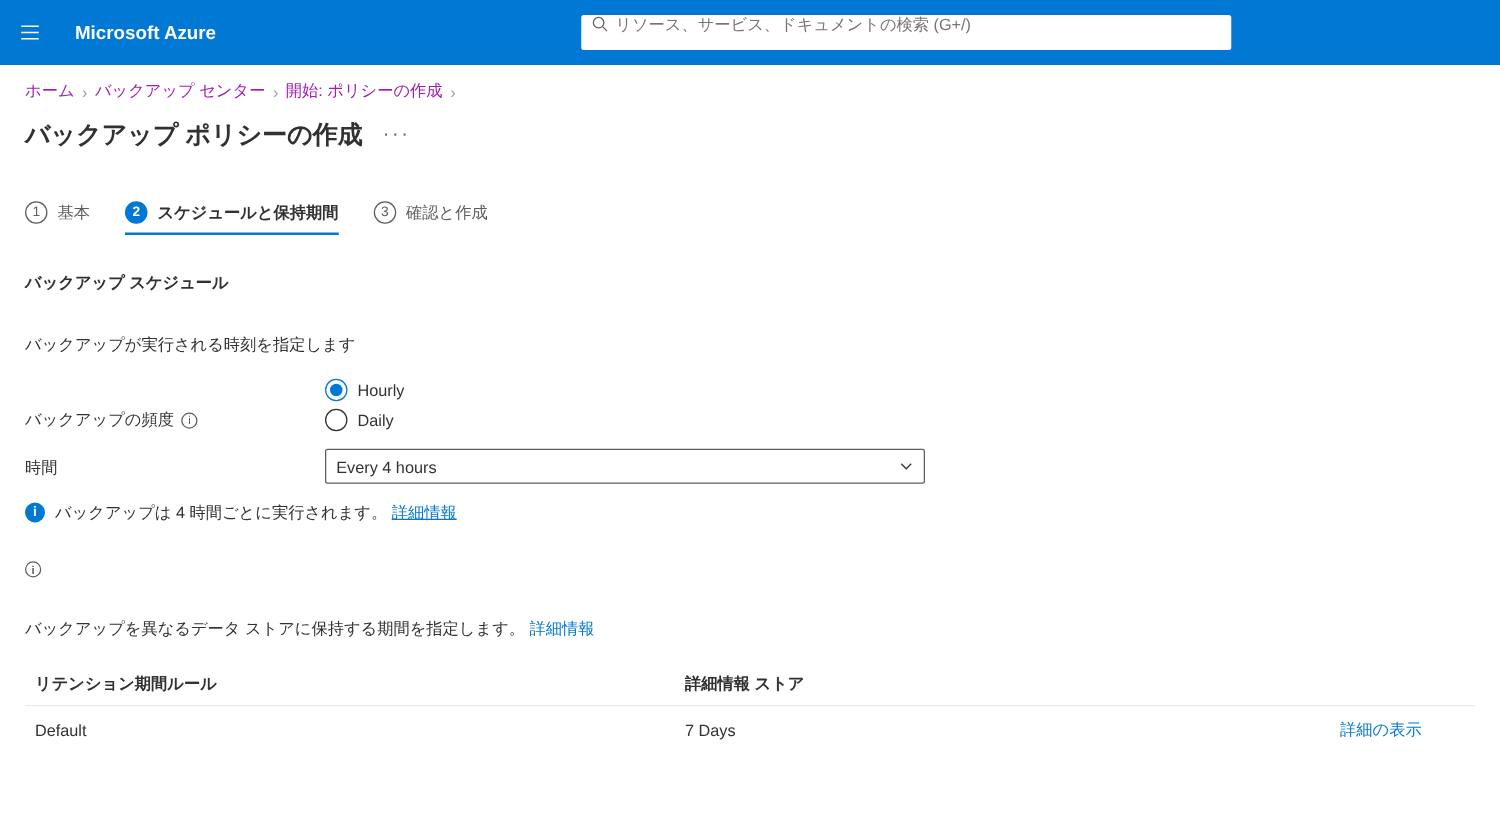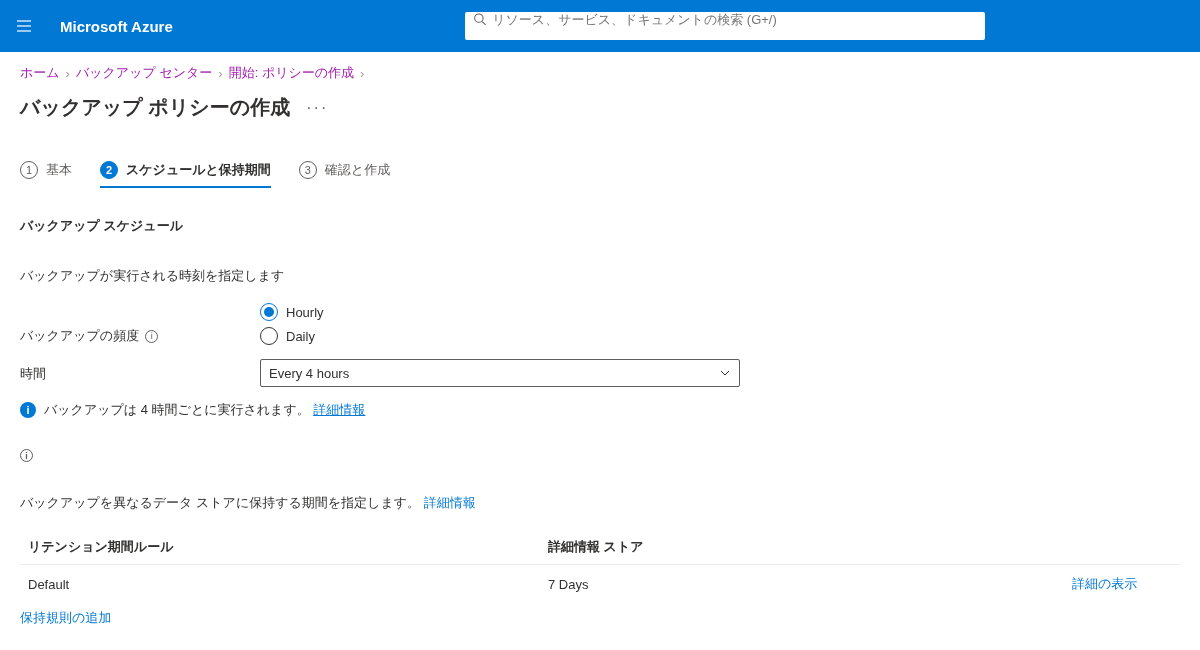--- a/index.html
+++ b/index.html
@@ -165,17 +165,14 @@
         <div class="col-rule">リテンション期間ルール</div>
         <div class="col-store">詳細情報 ストア</div>
         <div class="col-action"></div>
       </div>
       <div class="trow">
         <div class="col-rule">Default</div>
         <div class="col-store">7 Days</div>
         <div class="col-action"><a class="link-plain">詳細の表示</a></div>
       </div>
     </div>
-    <div class="addrule">
-      <a class="link-plain">保持規則の追加</a>
-    </div>
   </div>
 </div>
 
 </body></html>

